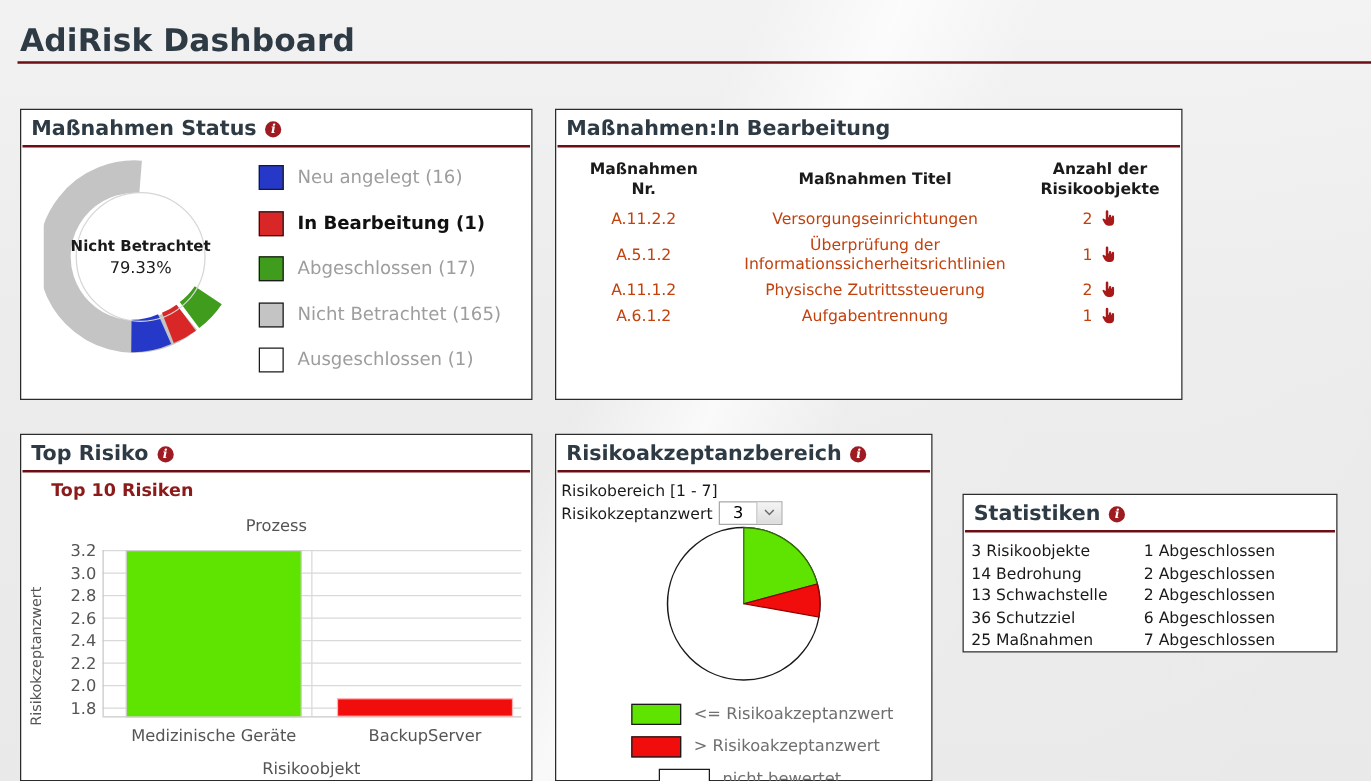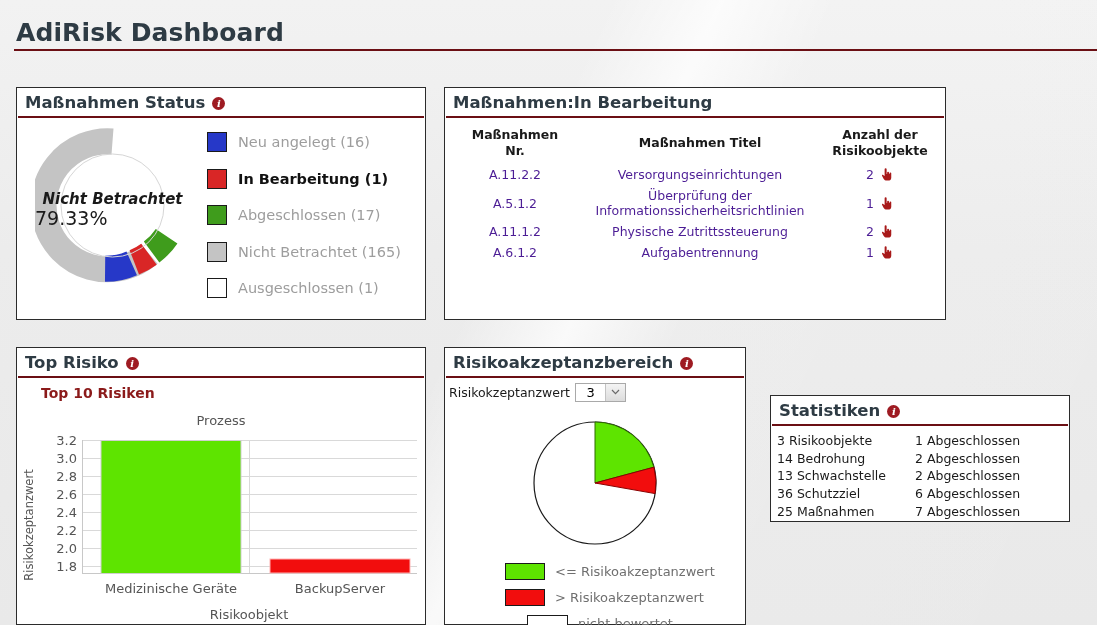--- a/index.html
+++ b/index.html
@@ -94,32 +94,31 @@
     top: 10px;
     width: 155px;
     height: 155px;
   }
   #donut-svg { display: block; }
   #donut-center-label {
     position: absolute;
     left: 0; right: 0;
     top: 62px;
     text-align: center;
-    font-size: 15px;
+    font-size: 12px;
     font-weight: bold;
     color: #1a1a1a;
     pointer-events: none;
-    font-style: italic;
   }
   #donut-center-value {
     position: absolute;
     left: 0; right: 0;
     top: 79px;
-    text-align: left;
-    font-size: 19px;
+    text-align: center;
+    font-size: 13px;
     color: #1a1a1a;
     pointer-events: none;
   }
   #status-legend {
     position: absolute;
     left: 190px;
     top: 6px;
     width: 215px;
   }
   .legend-row {
@@ -155,21 +154,21 @@
   #measures-table th {
     font-size: 12.5px;
     font-weight: bold;
     color: #1a1a1a;
     padding: 9px 0 6px 0;
     line-height: 1.25;
     vertical-align: middle;
   }
   #measures-table td {
     font-size: 12.5px;
-    color: #4c1d95;
+    color: #c2410c;
     text-align: center;
     padding: 3px 0;
     line-height: 1.2;
   }
   .col-nr { width: 28%; }
   .col-title { width: 46%; }
   .col-count { width: 26%; }
   .count-cell {
     display: inline-flex;
     align-items: center;
@@ -478,20 +477,23 @@
 
   <div class="panel" id="panel-accept">
     <div class="panel-title">
       <span>Risikoakzeptanzbereich</span>
       <span class="info-icon">i</span>
     </div>
     <div class="panel-rule"></div>
 
     <div id="accept-body">
       <div class="accept-line">
+        <span>Risikobereich [1 - 7]</span>
+      </div>
+      <div class="accept-line">
         <span>Risikokzeptanzwert</span>
         <span id="accept-select">
           <span id="accept-select-value">3</span>
           <span id="accept-select-arrow">
             <svg width="9" height="6" viewBox="0 0 9 6">
                 <path d="M1 1 L4.5 4.6 L8 1" fill="none" stroke="#6a6a6a" stroke-width="1.2"></path>
               </svg>
           </span>
         </span>
       </div>

